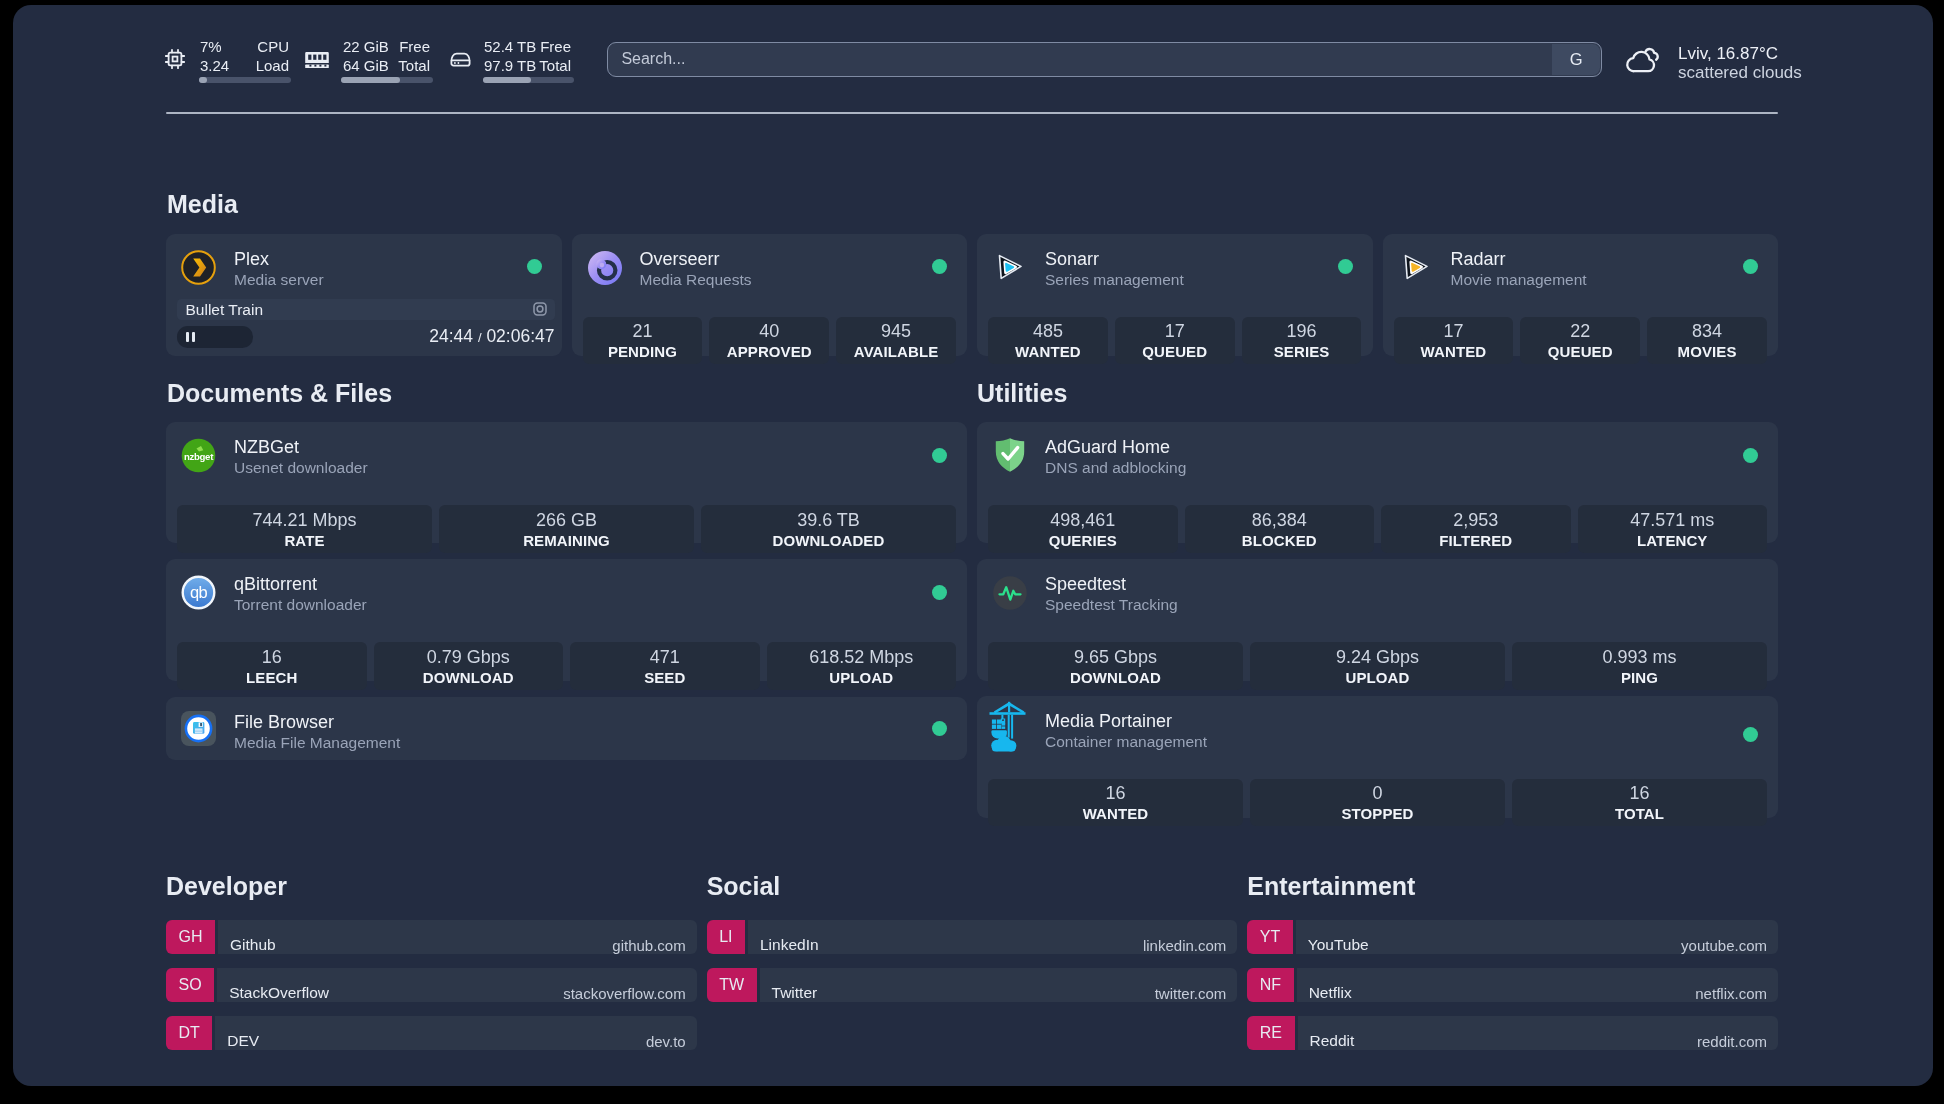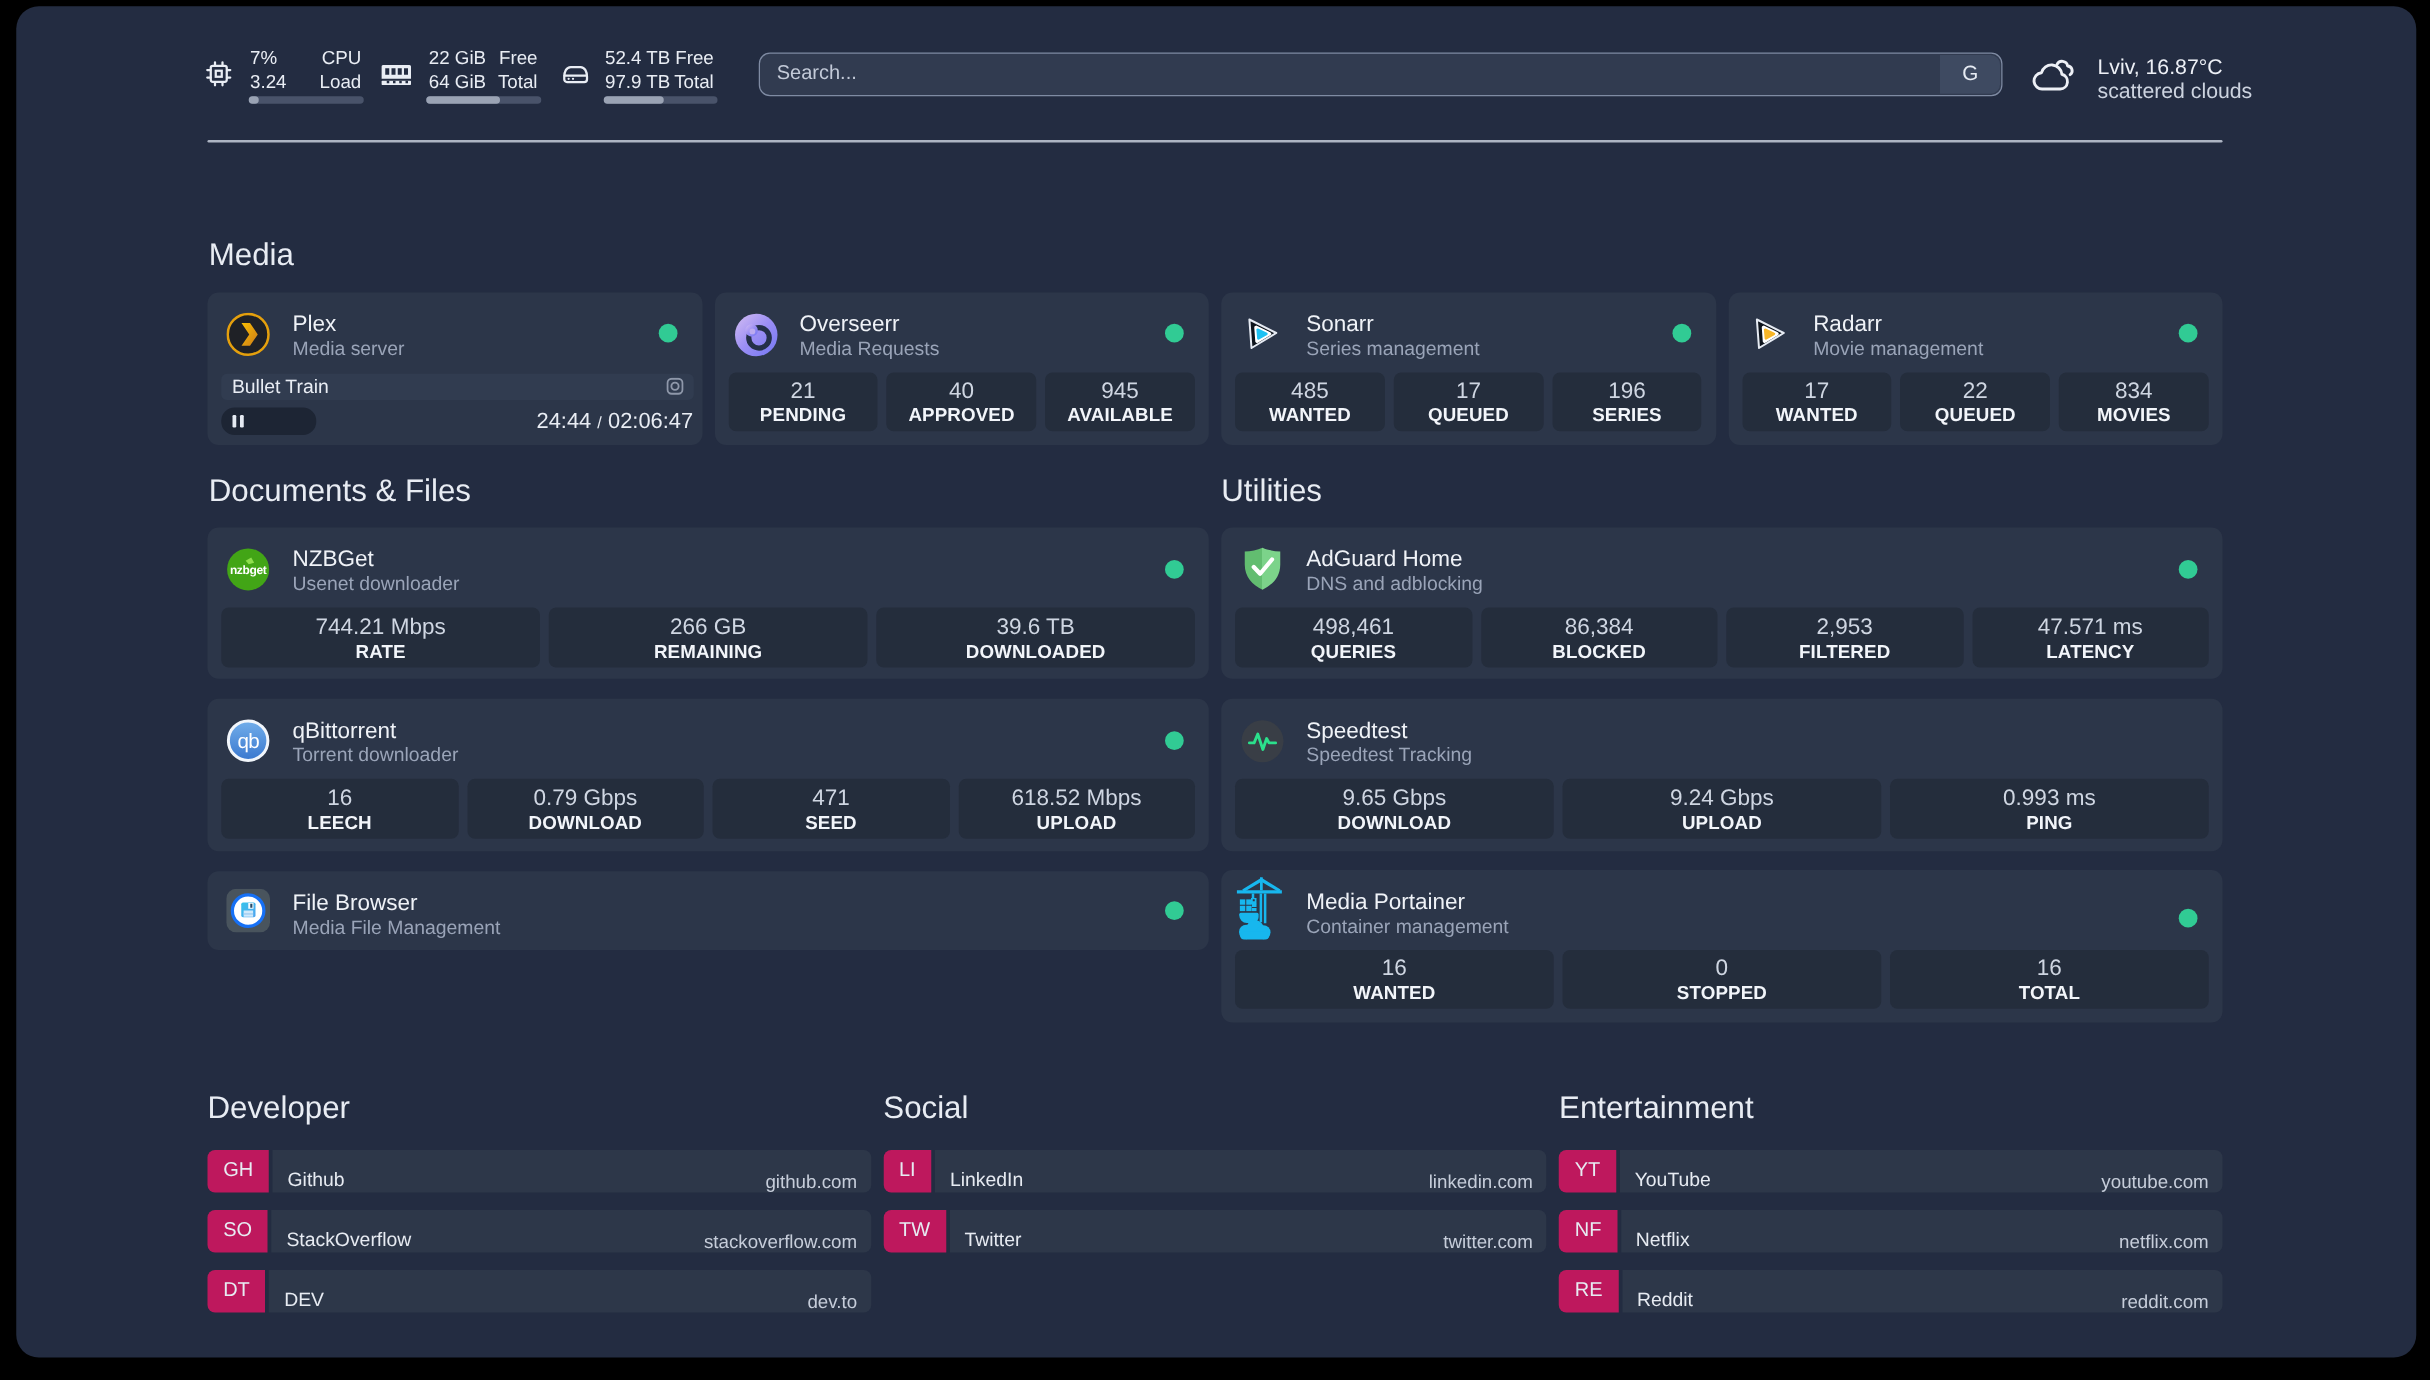--- a/index.html
+++ b/index.html
@@ -3,25 +3,25 @@
 <style>
 *{margin:0;padding:0;box-sizing:border-box}
 html,body{width:1944px;height:1104px;background:#000;overflow:hidden;font-family:"Liberation Sans",sans-serif;-webkit-font-smoothing:antialiased}
 #win{position:absolute;left:13px;top:5px;width:1920px;height:1081px;background:#232c41;border-radius:18px;overflow:hidden}
 .abs{position:absolute}
 .card{position:absolute;background:#2c3649;border-radius:9px}
 .tb{position:absolute;left:68px;top:14px}
 .ttl{font-size:18px;line-height:22px;font-weight:500;color:#eff2f7}
 .sub{font-size:15.5px;line-height:19px;color:#9aa4b8}
 .dot{position:absolute;width:15px;height:15px;border-radius:50%;background:#31cb94}
-.stats{position:absolute;left:11px;right:11px;top:64px;height:47.5px;display:flex;gap:7px}
+.stats{position:absolute;left:11px;right:11px;top:83px;height:47.5px;display:flex;gap:7px}
 .st{flex:1;background:#242d3c;border-radius:6px;text-align:center;padding-top:3.5px}
 .sv{font-size:18px;line-height:22px;color:#cfd6e2}
 .sl{font-size:15px;line-height:19px;font-weight:700;color:#f2f5fa;letter-spacing:.1px}
-.h{position:absolute;font-size:25px;line-height:30px;font-weight:400;color:#e8ecf3}
+.h{position:absolute;font-size:25px;line-height:30px;font-weight:700;color:#e8ecf3}
 .bm{position:absolute;height:34px;display:flex;font-size:16px;color:#e7ebf2}
 .bma{background:#be185d;border-radius:6px 0 0 6px;display:flex;align-items:center;padding:0 12.5px}
 .bmp{flex:1;margin-left:3px;background:#2d3749;border-radius:0 6px 6px 0;display:flex;align-items:flex-end;padding:0 11px 0 12px;font-size:15.5px}
 .bmd{margin-left:auto;color:#c6cdda;font-size:15px}
 .hv{position:absolute;font-size:15px;line-height:18.6px;color:#e9edf4}
 .hl{text-align:right}
 .bar{position:absolute;height:6px;border-radius:3px;background:#49536a}
 .fill{position:absolute;left:0;top:0;height:6px;border-radius:3px;background:#9aa3b4}
 </style></head><body>
 <div id="win">

